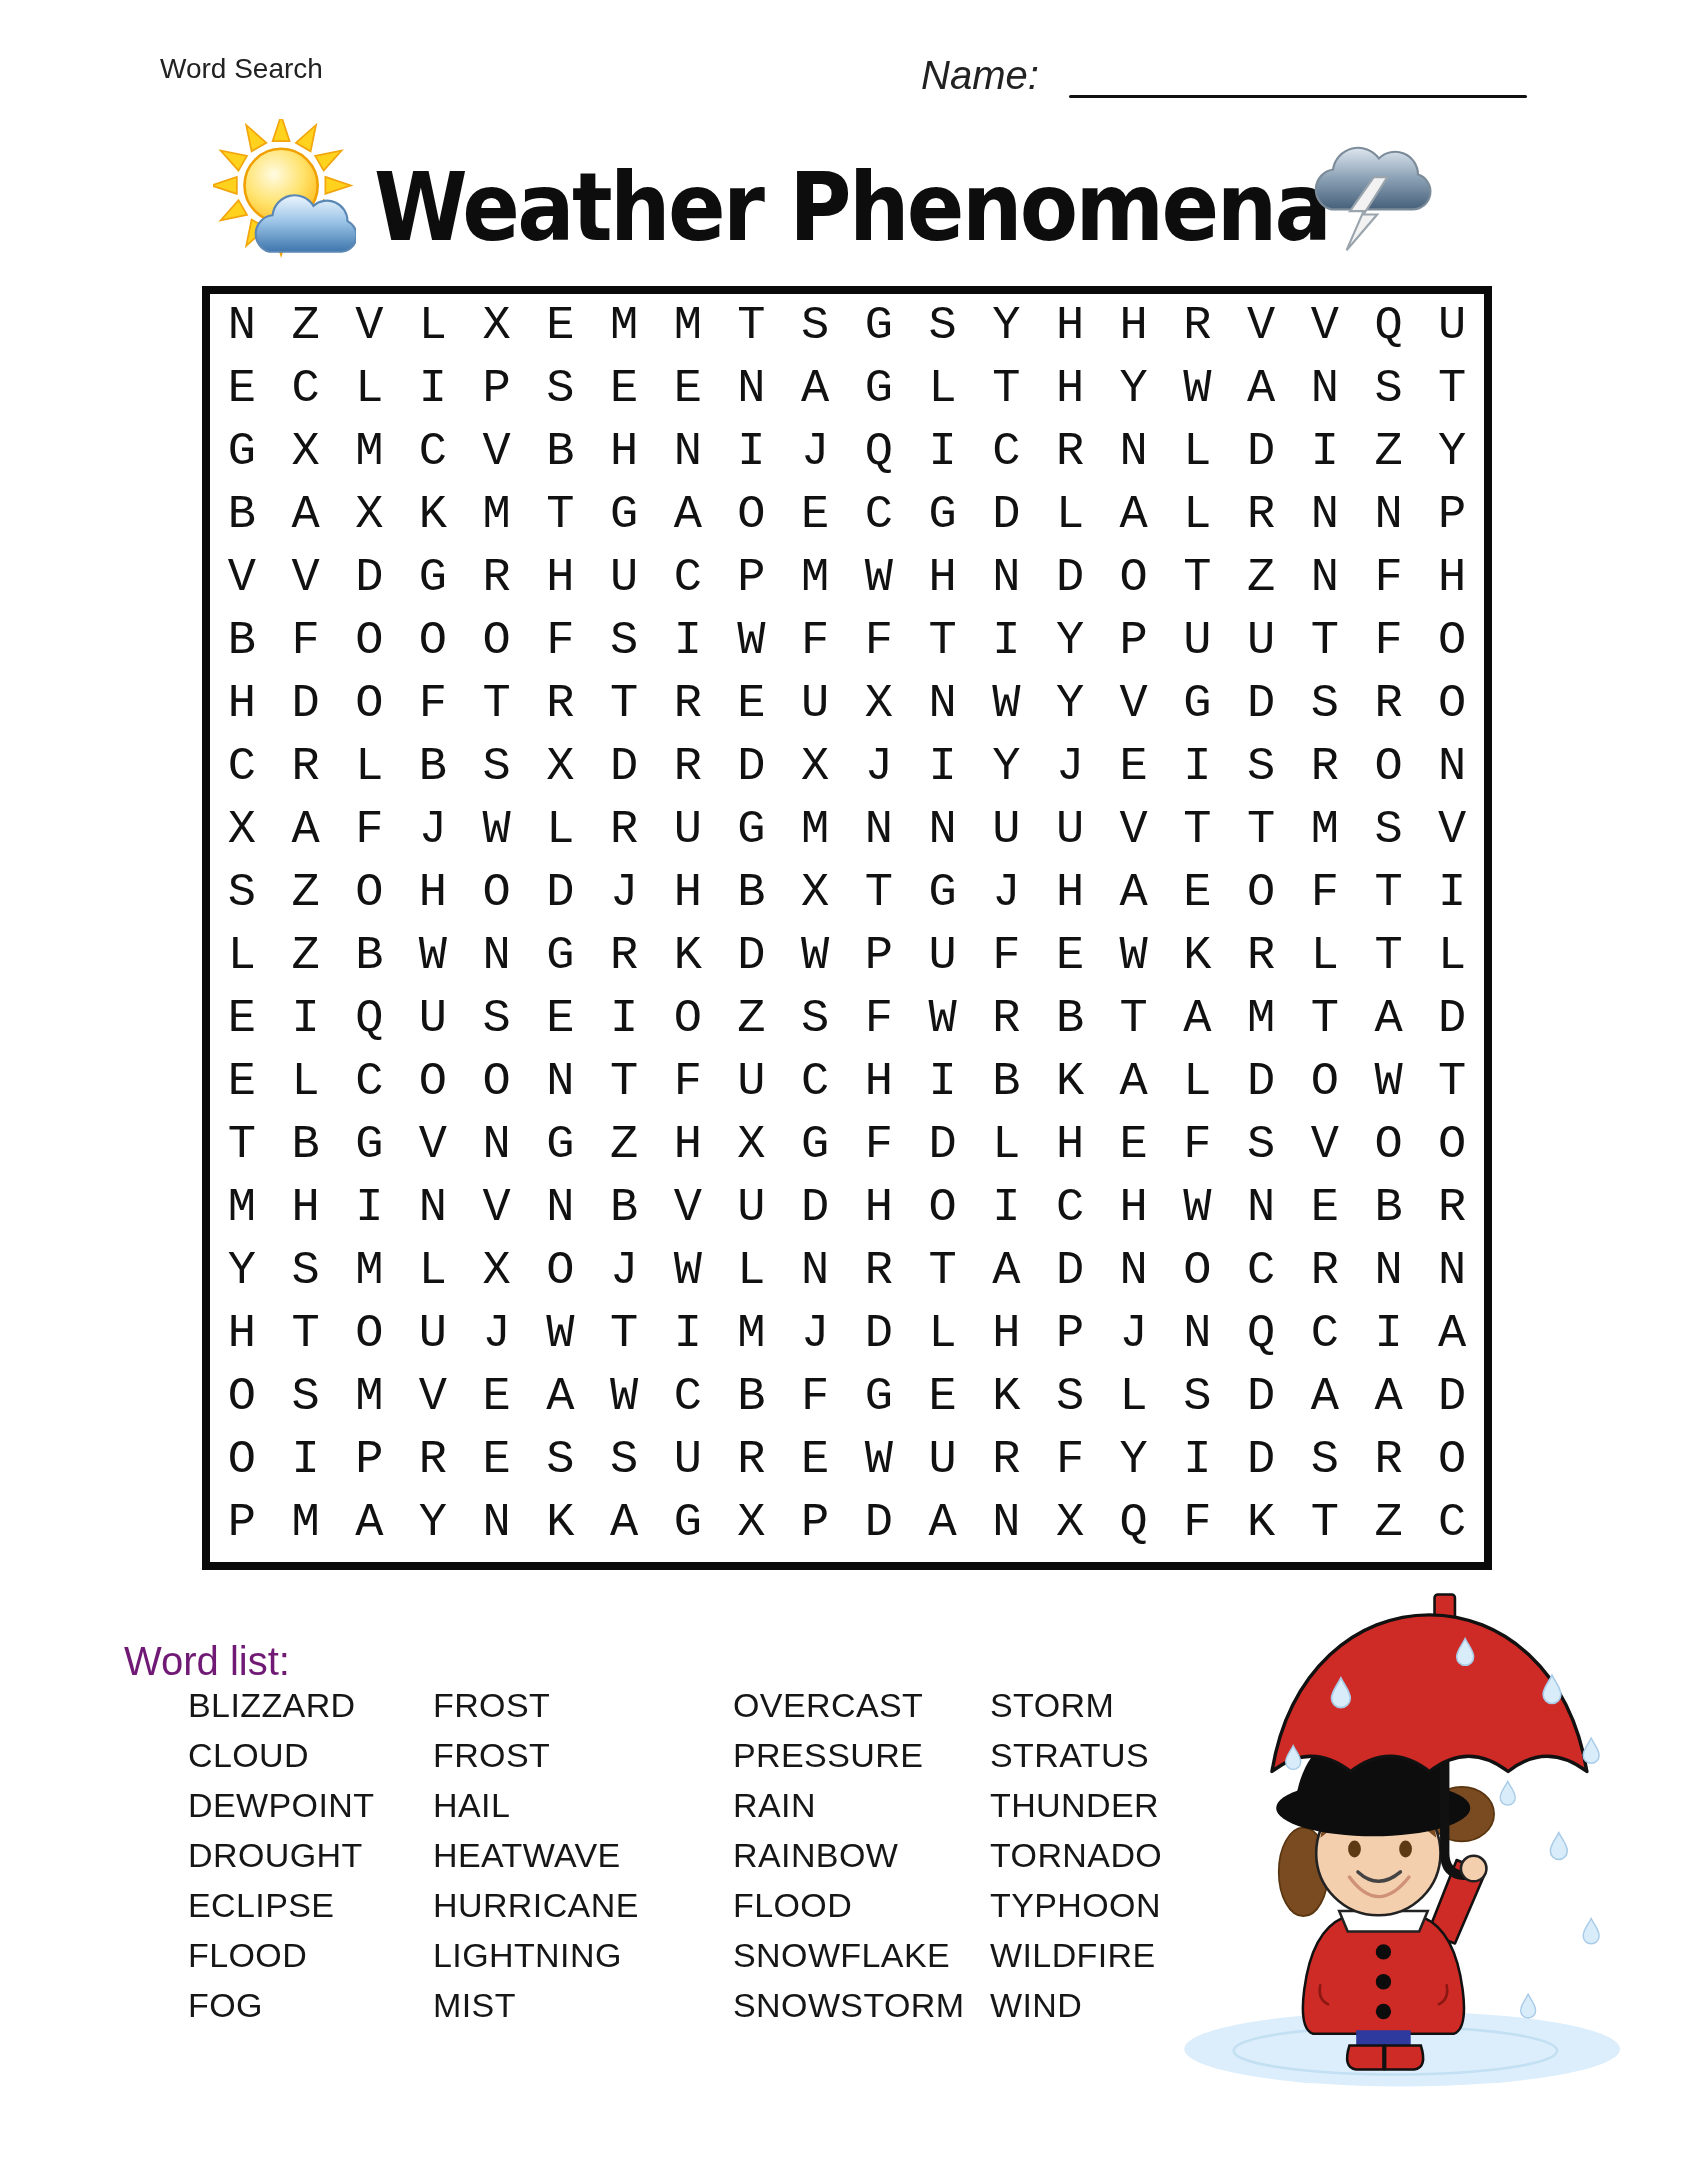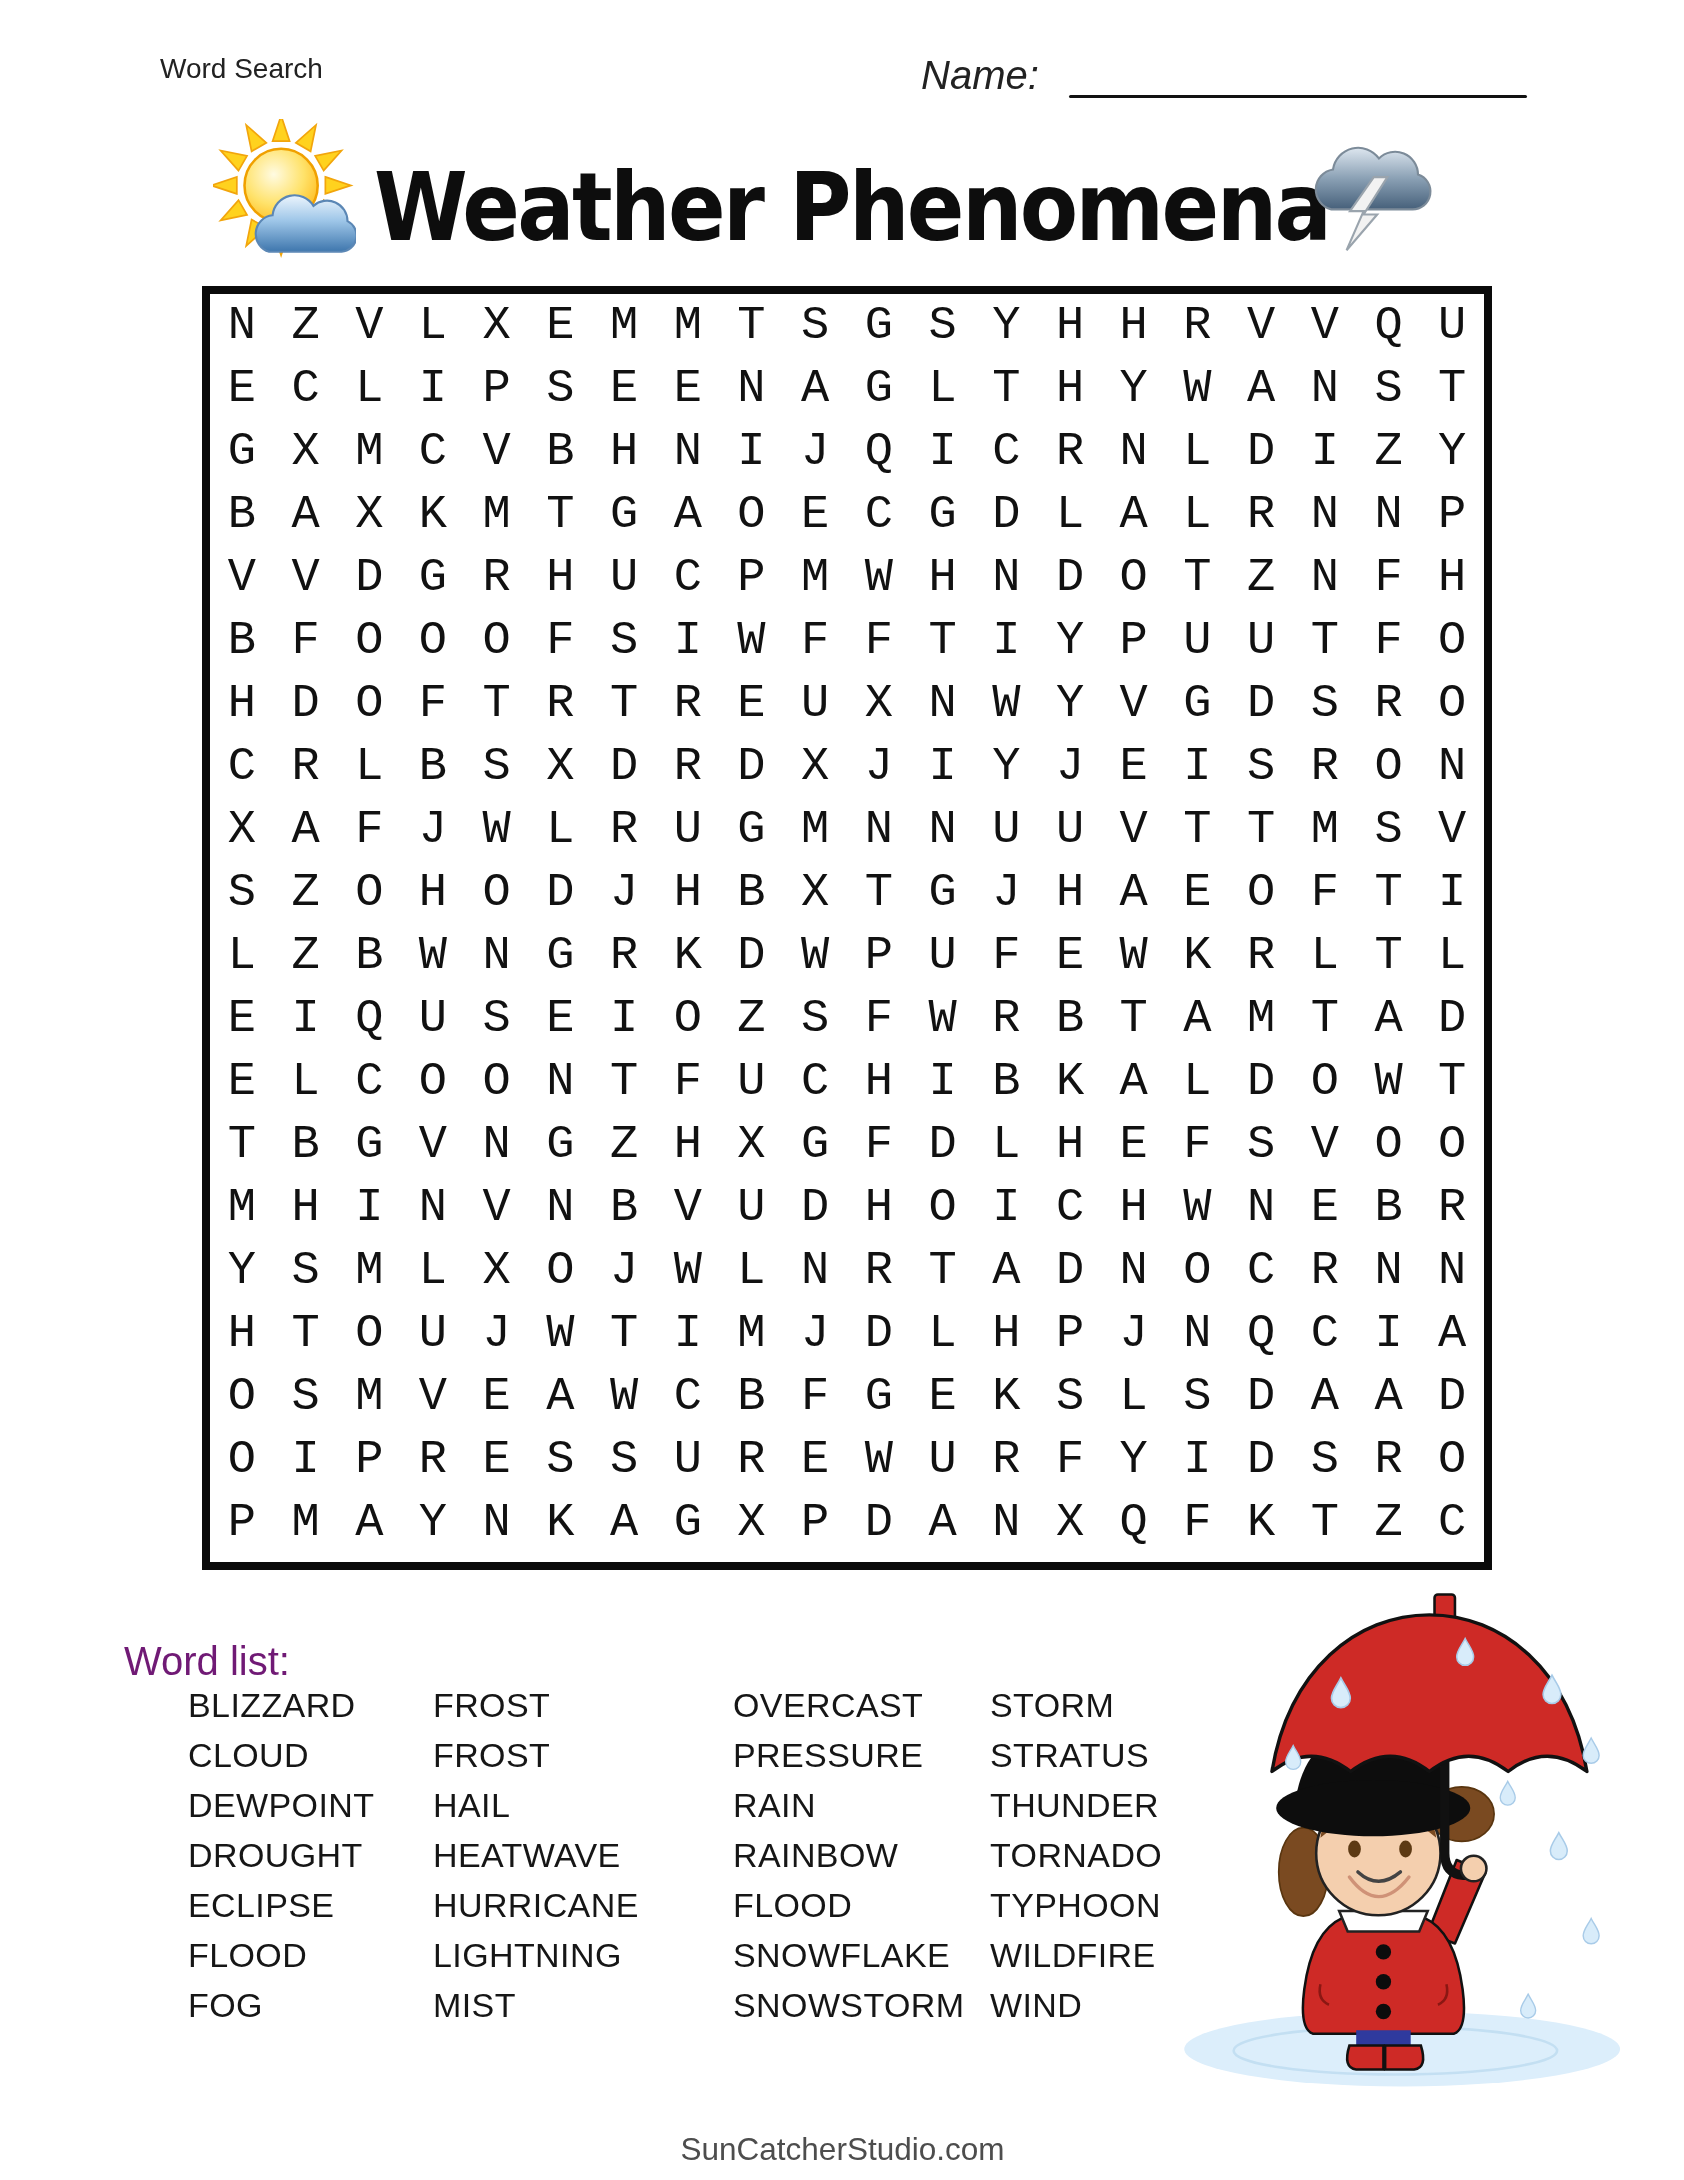--- a/index.html
+++ b/index.html
@@ -675,15 +675,14 @@
       <use href="#raindrop" transform="translate(444,116) scale(0.95)"></use>
       <use href="#raindrop" transform="translate(490,188) scale(0.85)"></use>
       <use href="#raindrop" transform="translate(140,196) scale(0.8)"></use>
       <use href="#raindrop" transform="translate(392,238) scale(0.8)"></use>
       <use href="#raindrop" transform="translate(452,300) scale(0.9)"></use>
       <use href="#raindrop" transform="translate(490,400) scale(0.85)"></use>
       <use href="#raindrop" transform="translate(416,488) scale(0.8)"></use>
     </g>
   </svg>
 
-  <div class="footer">SunCatcherStudio.com</div>
 </div>
 
 
 </body></html>

